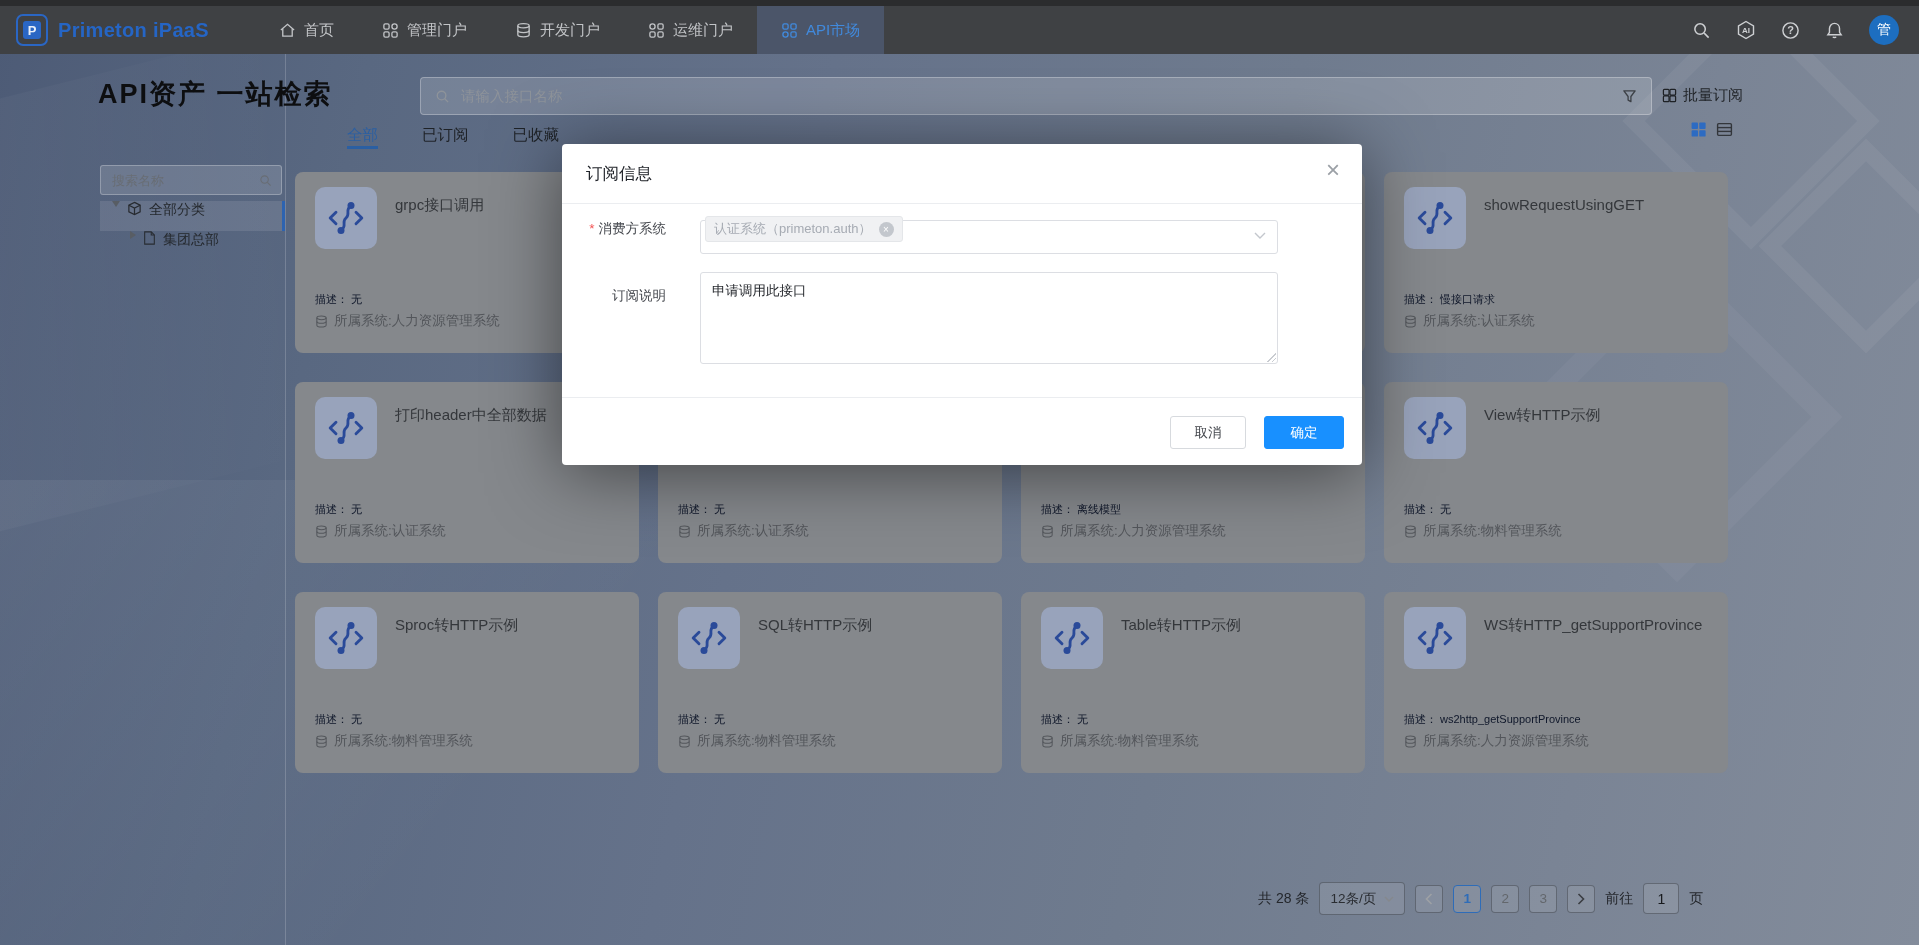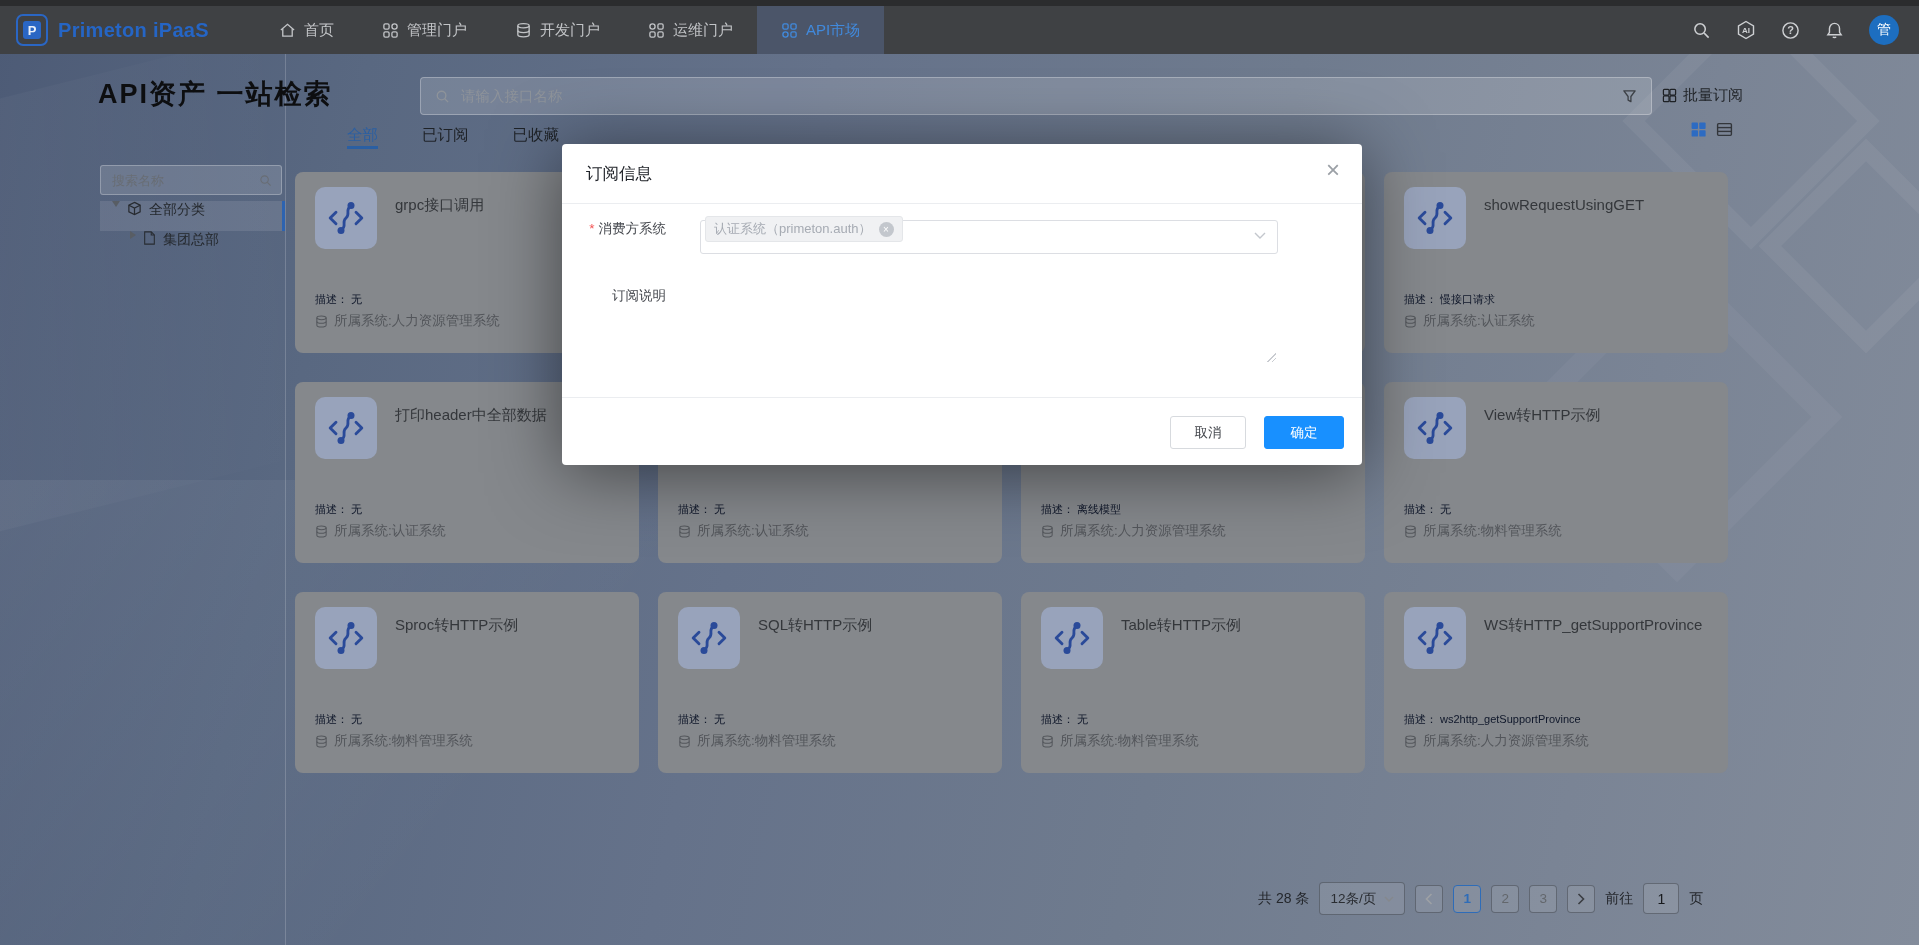--- a/index.html
+++ b/index.html
@@ -651,18 +651,19 @@
     </span>
     <span class="sel-arrow">
         <svg viewBox="0 0 12 7" width="12" height="7">
           <polyline points="1,1 6,6 11,1" fill="none" stroke="currentColor" stroke-width="1.4"></polyline>
         </svg>
       </span>
   </div>
   <div class="m-label" style="top:143px;">
     <span>订阅说明</span>
   </div>
+  <textarea class="m-textarea" style="">申请调用此接口</textarea>
   <span class="grip"></span>
   <div class="m-footer">
     <button class="btn btn-cancel">取消</button>
     <button class="btn btn-ok">确定</button>
   </div>
 </div>
 
 </body></html>

